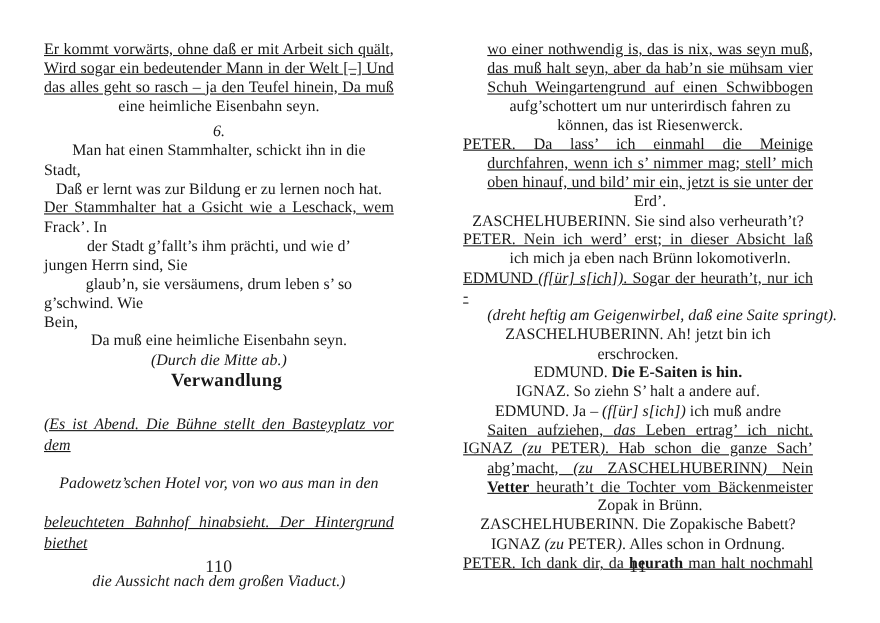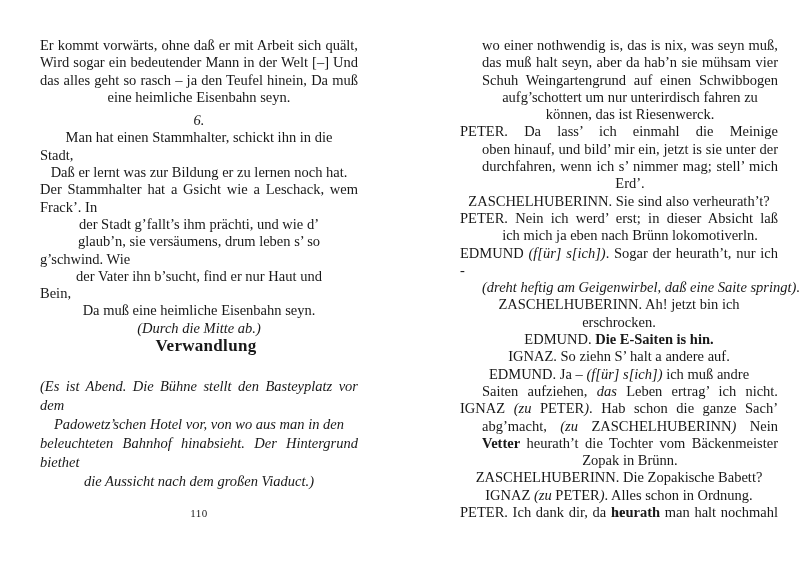--- a/index.html
+++ b/index.html
@@ -7,42 +7,42 @@
     width:800px;height:566px;
     background:#ffffff;
     font-family:"Liberation Serif","DejaVu Serif",serif;
     color:#181818;
     position:relative;
     overflow:hidden;
   }
   .spread{position:absolute;inset:0;}
   .page{position:absolute;top:37px;height:500px;}
   .page-left{left:40px;width:318px;}
-  .page-right{left:460px;width:318px;}
+  .page-right{left:421px;width:318px;}
   .line{
     font-size:14.5px;
     line-height:17.3px;
     text-align:center;
   }
   .al-l,.al-r{white-space:nowrap;}
   .al-r{text-align:left;}
-  .al-j{text-align:justify;text-align-last:justify;}
+  .al-j{text-align:justify;text-align-last:justify;text-decoration:underline;}
   .ind{padding-left:22px;}
   .head{font-size:17px;font-weight:bold;letter-spacing:.3px;line-height:18px;margin-left:14px;}
-  .stage{line-height:19px;}
+  .stage{line-height:19px;margin-top:16px;}
   .gap-s{margin-top:6px;}
   .gap-l{margin-top:22px;}
   .s-n{font-style:normal;}
   .s-i{font-style:italic;}
   .s-b{font-weight:bold;}
   .pagenum{
     position:absolute;
     top:470px;left:0;width:100%;
     text-align:center;
-    font-size:11px;
+    font-size:16px;
     letter-spacing:.5px;
     color:#222;
   }
 </style>
 </head>
 <body>
 
 <div class="spread">
 
   <div class="page page-left">
@@ -51,45 +51,45 @@
         <div class="line al-j"><span class="s-n">Wird sogar ein bedeutender Mann in der Welt [–] Und</span></div>
         <div class="line al-j"><span class="s-n">das alles geht so rasch – ja den Teufel hinein, Da muß</span></div>
         <div class="line al-l"><span class="s-n">eine heimliche Eisenbahn seyn.</span></div>
         <div class="line al-l gap-s"><span class="s-i">6.</span></div>
         <div class="line al-l"><span class="s-n">Man hat einen Stammhalter, schickt ihn in die</span></div>
         <div class="line al-r"><span class="s-n">Stadt,</span></div>
         <div class="line al-l"><span class="s-n">Daß er lernt was zur Bildung er zu lernen noch hat.</span></div>
         <div class="line al-j"><span class="s-n">Der Stammhalter hat a Gsicht wie a Leschack, wem</span></div>
         <div class="line al-r"><span class="s-n">Frack’. In</span></div>
         <div class="line al-l"><span class="s-n">der Stadt g’fallt’s ihm prächti, und wie d’</span></div>
+        <div class="line al-r"><span class="s-n">jungen Herrn sind, Sie</span></div>
         <div class="line al-l"><span class="s-n">glaub’n, sie versäumens, drum leben s’ so</span></div>
         <div class="line al-r"><span class="s-n">g’schwind. Wie</span></div>
-        <div class="line al-l"><span class="s-n">der Vater ihn b’sucht, find er nur Haut und</span></div>
         <div class="line al-r"><span class="s-n">Bein,</span></div>
         <div class="line al-l"><span class="s-n">Da muß eine heimliche Eisenbahn seyn.</span></div>
         <div class="line al-l"><span class="s-i">(Durch die Mitte ab.)</span></div>
         <div class="line al-l head"><span class="s-b">Verwandlung</span></div>
         <div class="line al-j stage gap-l"><span class="s-i">(Es ist Abend. Die Bühne stellt den Basteyplatz vor dem</span></div>
         <div class="line al-l stage"><span class="s-i">Padowetz’schen Hotel vor, von wo aus man in den</span></div>
         <div class="line al-j stage"><span class="s-i">beleuchteten Bahnhof hinabsieht. Der Hintergrund biethet</span></div>
         <div class="line al-l stage"><span class="s-i">die Aussicht nach dem großen Viaduct.)</span></div>
       </div>
     <div class="pagenum">110</div>
   </div>
 
   <div class="page page-right">
     <div>
         <div class="line al-j ind"><span class="s-n">wo einer nothwendig is, das is nix, was seyn muß,</span></div>
         <div class="line al-j ind"><span class="s-n">das muß halt seyn, aber da hab’n sie mühsam vier</span></div>
         <div class="line al-j ind"><span class="s-n">Schuh Weingartengrund auf einen Schwibbogen</span></div>
         <div class="line al-l ind"><span class="s-n">aufg’schottert um nur unterirdisch fahren zu</span></div>
         <div class="line al-l ind"><span class="s-n">können, das ist Riesenwerck.</span></div>
         <div class="line al-j"><span class="s-n">PETER. Da lass’ ich einmahl die Meinige</span></div>
+        <div class="line al-j ind"><span class="s-n">durchfahren, wenn ich s’ nimmer mag; stell’ mich</span></div>
         <div class="line al-j ind"><span class="s-n">oben hinauf, und bild’ mir ein, jetzt is sie unter der</span></div>
-        <div class="line al-j ind"><span class="s-n">durchfahren, wenn ich s’ nimmer mag; stell’ mich</span></div>
         <div class="line al-l ind"><span class="s-n">Erd’.</span></div>
         <div class="line al-l"><span class="s-n">ZASCHELHUBERINN. Sie sind also verheurath’t?</span></div>
         <div class="line al-j"><span class="s-n">PETER. Nein ich werd’ erst; in dieser Absicht laß</span></div>
         <div class="line al-l ind"><span class="s-n">ich mich ja eben nach Brünn lokomotiverln.</span></div>
         <div class="line al-j"><span class="s-n">EDMUND </span><span class="s-i">(f[ür] s[ich])</span><span class="s-n">. Sogar der heurath’t, nur ich -</span></div>
         <div class="line al-l ind"><span class="s-i">(dreht heftig am Geigenwirbel, daß eine Saite springt).</span></div>
         <div class="line al-l"><span class="s-n">ZASCHELHUBERINN. Ah! jetzt bin ich</span></div>
         <div class="line al-l"><span class="s-n">erschrocken.</span></div>
         <div class="line al-l"><span class="s-n">EDMUND. </span><span class="s-b">Die E-Saiten is hin.</span></div>
         <div class="line al-l"><span class="s-n">IGNAZ. So ziehn S’ halt a andere auf.</span></div>

